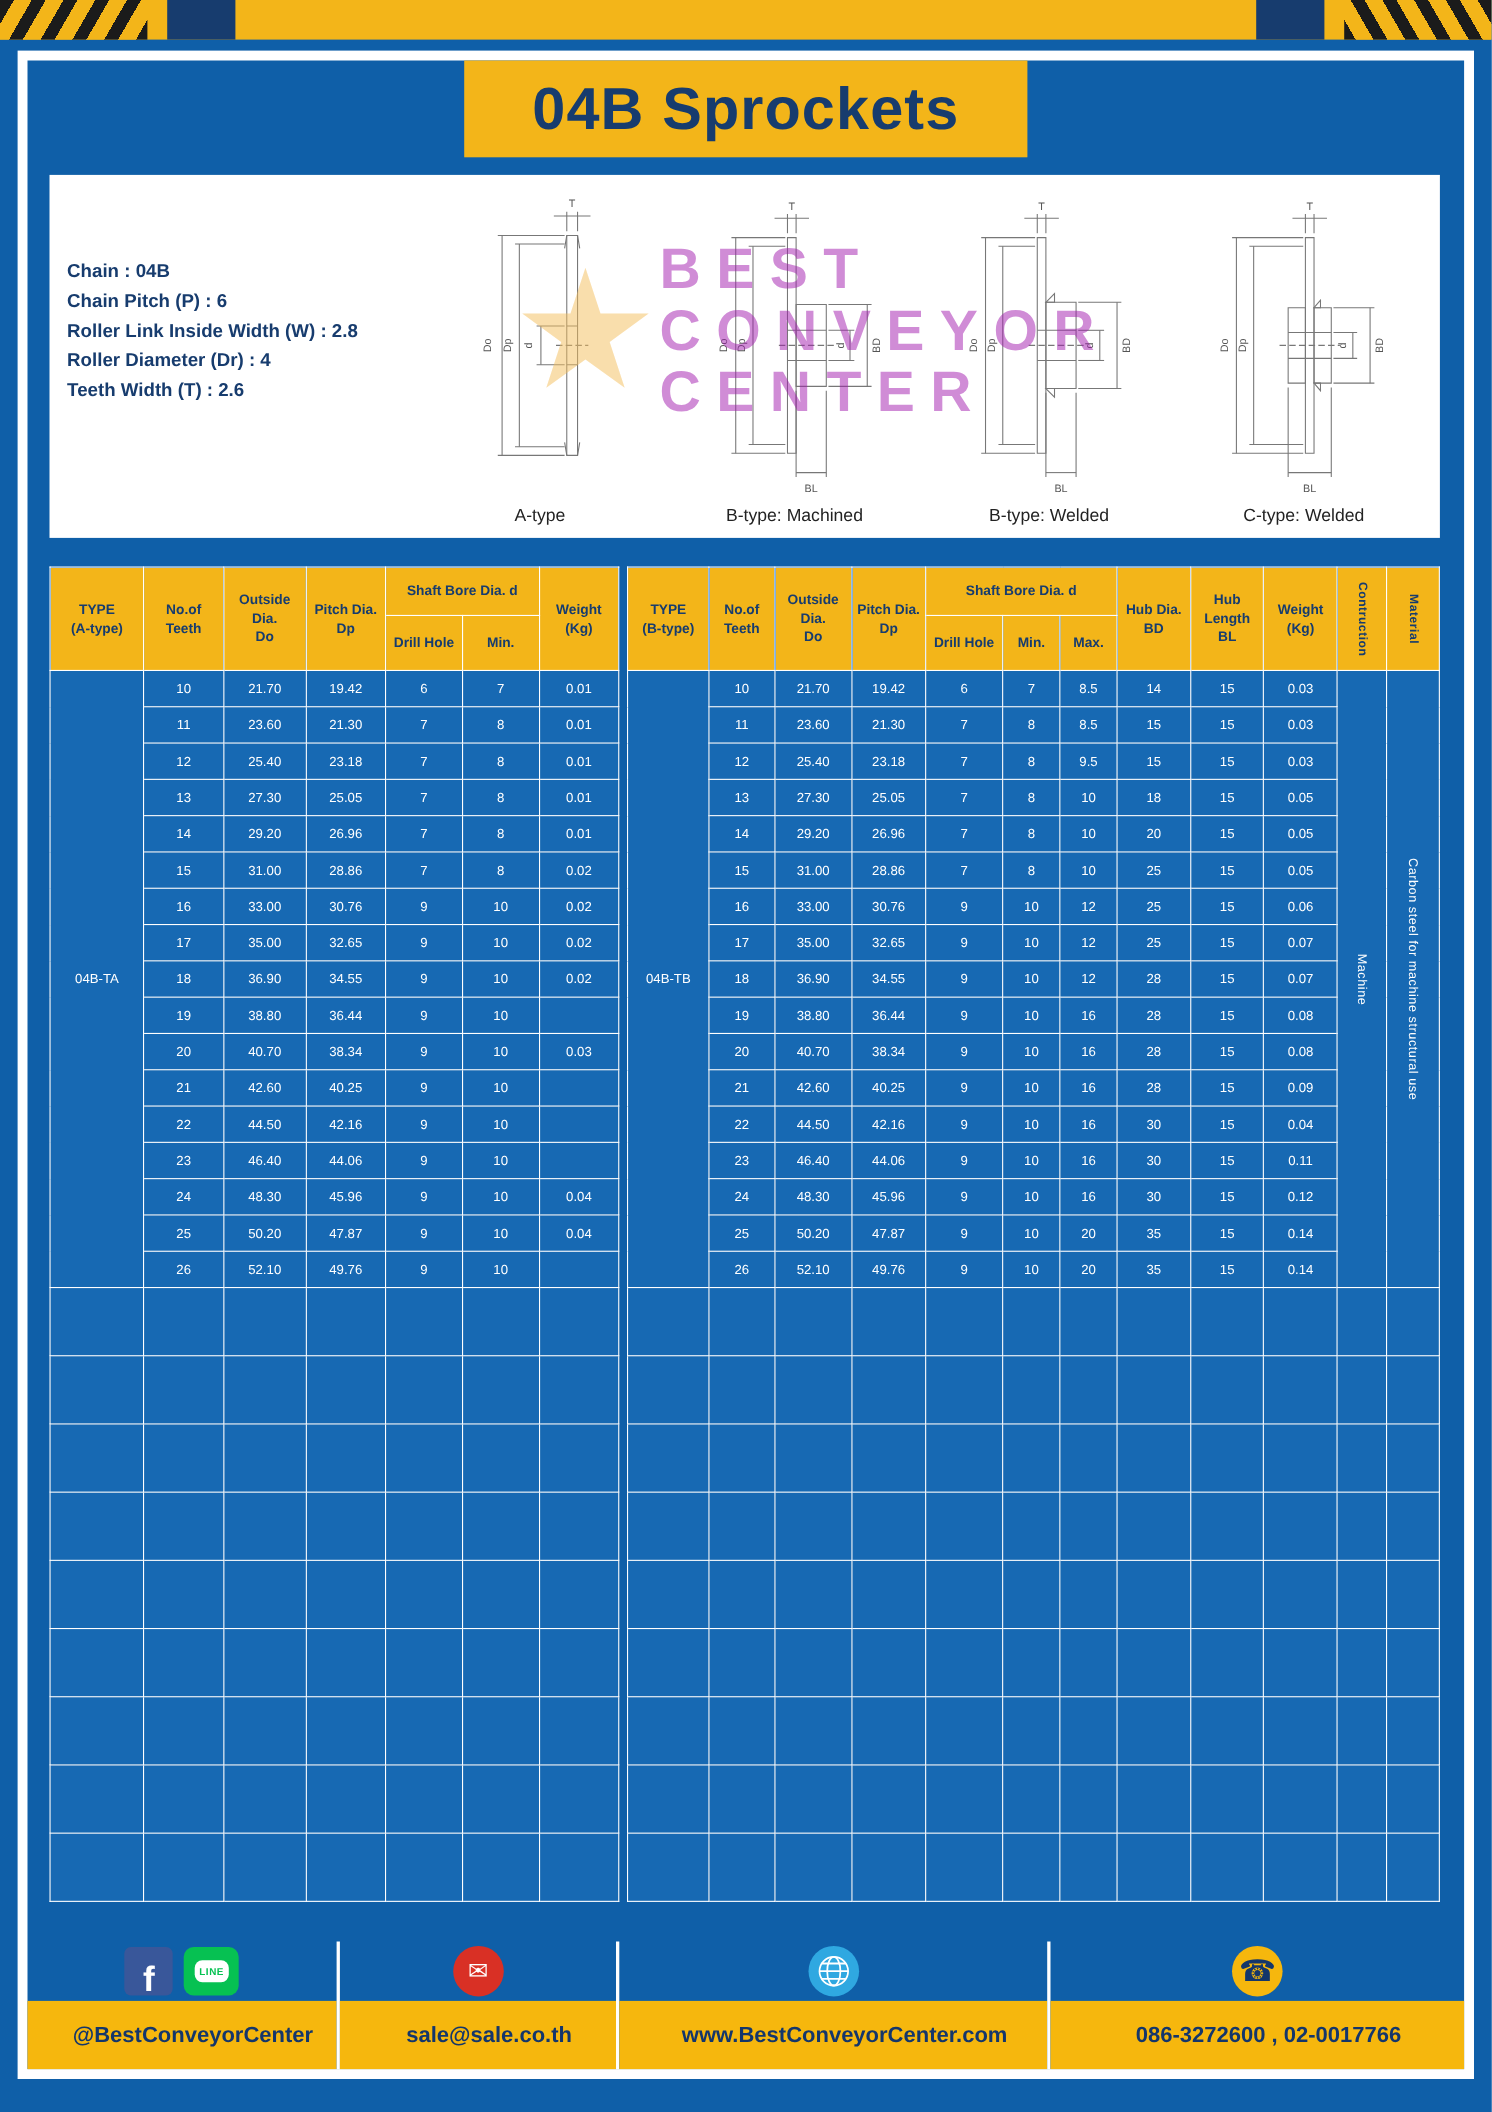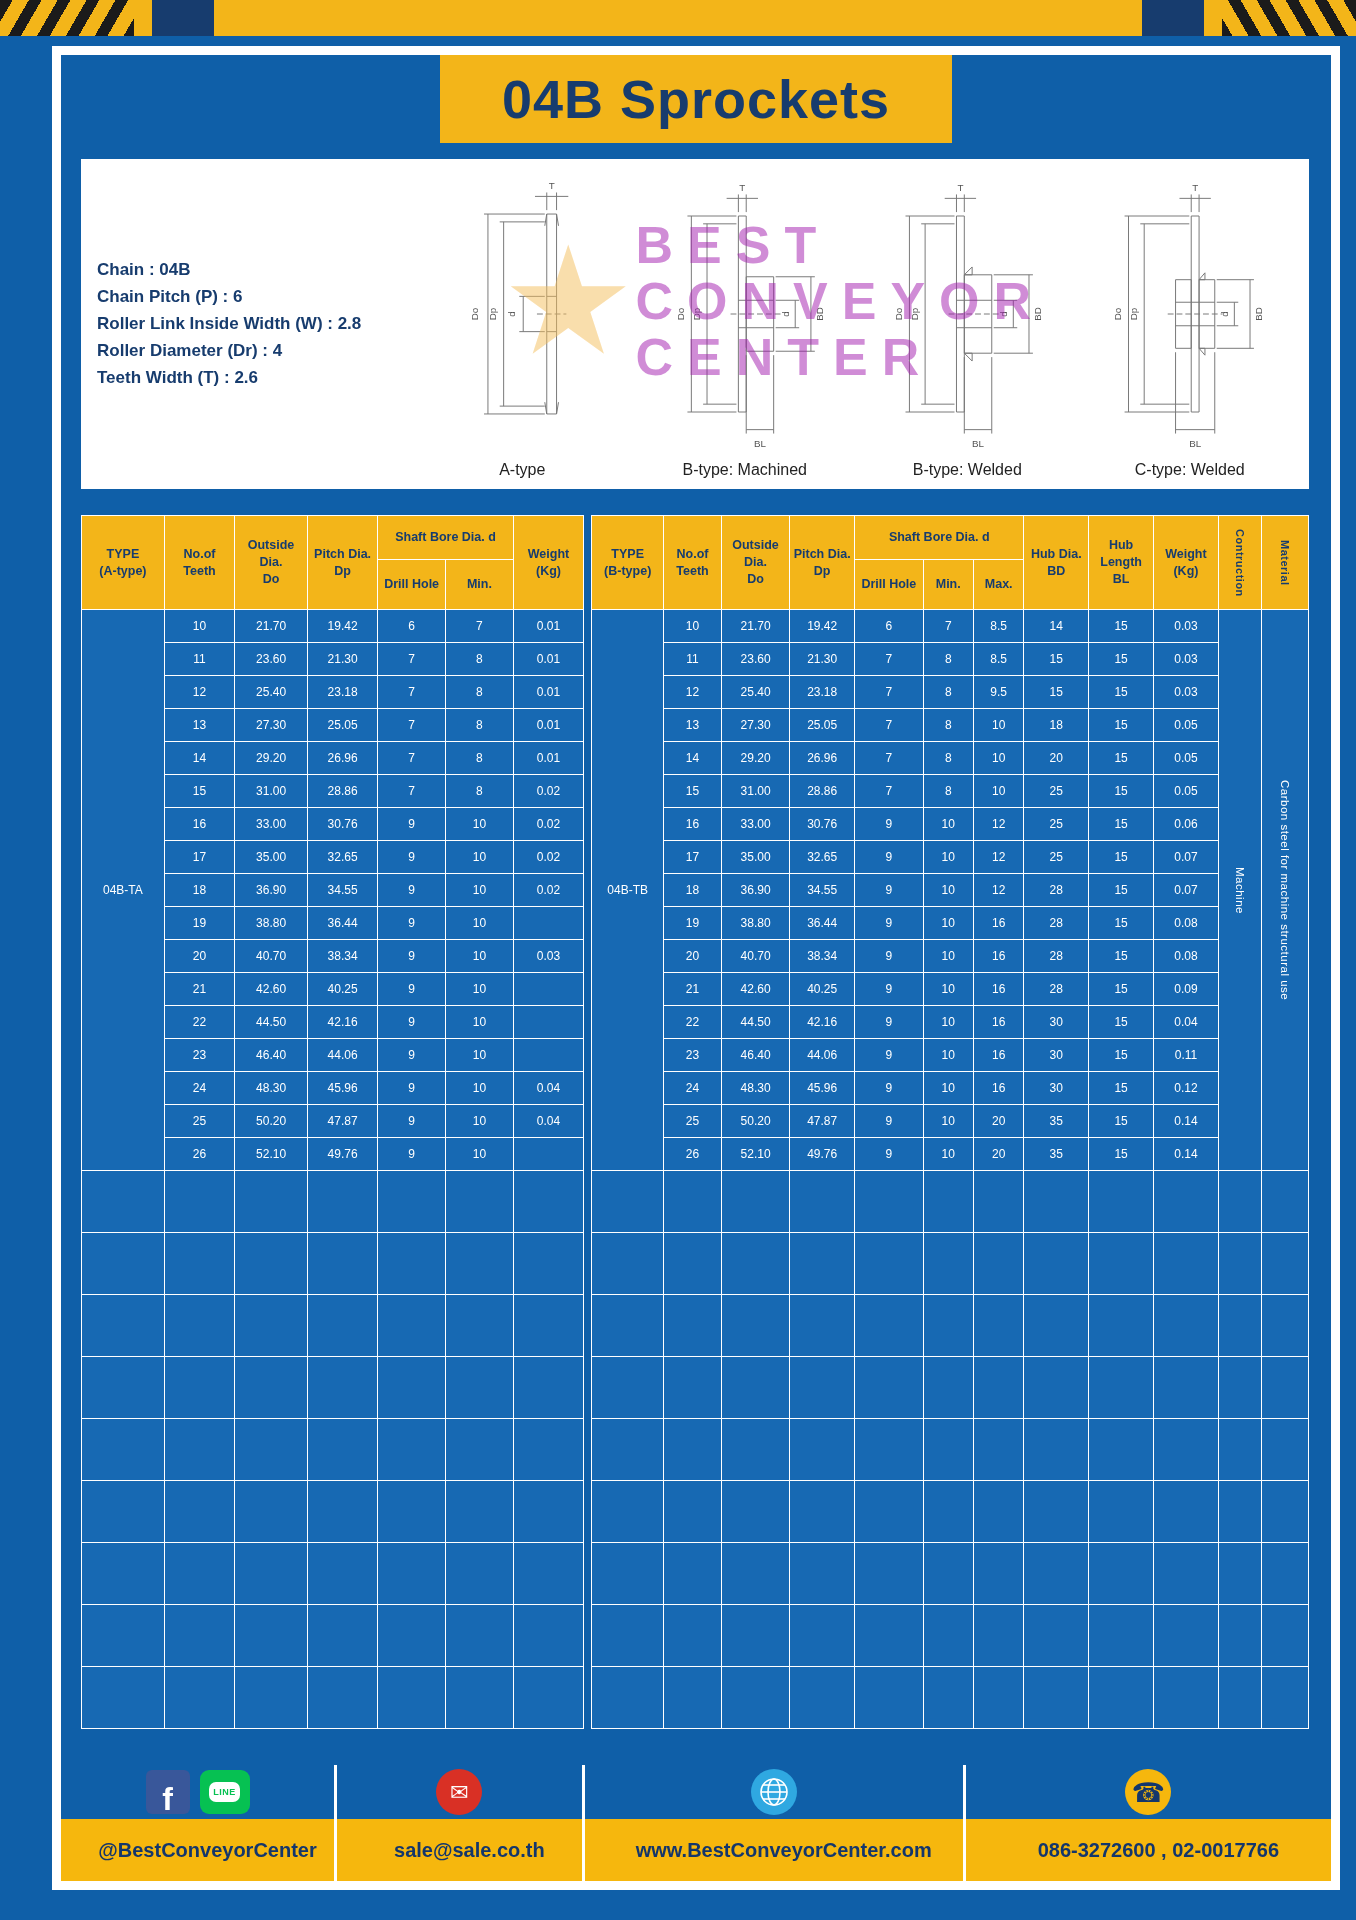--- a/index.html
+++ b/index.html
@@ -13,31 +13,31 @@
   .hazard { position:absolute; top:0; height:36px; width:134px;
             background:repeating-linear-gradient(120deg,#1b1b1b 0 11px,#F3B519 11px 25px); }
   .hazard.left { left:0; }
   .hazard.right { right:0; transform:scaleX(-1); }
   .navy-block { position:absolute; top:0; height:36px; width:62px; background:#173C6E; }
   .navy-block.left { left:152px; }
   .navy-block.right { right:152px; }
 
   
   .frame { position:absolute; top:46px; left:16px; right:16px; bottom:30px;
-           border:9px solid #ffffff; background:#0F5FA8;margin-left:36px; }
+           border:9px solid #ffffff; background:#0F5FA8; }
 
   
   .title-banner { position:absolute; top:0; left:50%; transform:translateX(-50%);
                   width:512px; height:88px; background:#F3B519;
                   display:flex; align-items:center; justify-content:center; }
   .title-banner h1 { font-size:54px; font-weight:bold; color:#173C6E; letter-spacing:1px; }
 
   
   .spec-box { position:absolute; top:104px; left:20px; right:22px; height:330px; background:#ffffff; }
-  .spec-lines { position:absolute; left:16px; top:97px; z-index:4; }
+  .spec-lines { position:absolute; left:16px; top:74px; z-index:4; }
   .spec-line { font-size:17px; font-weight:bold; color:#173C6E; line-height:27px; white-space:nowrap; }
 
   .drawings { position:absolute; left:330px; right:8px; top:8px; bottom:4px; display:flex; z-index:1; }
   .drawing { flex:1; display:flex; flex-direction:column; align-items:center; }
   .drawing svg { flex:1; width:100%; }
   .caption { font-size:16px; color:#222; padding-bottom:6px; }
 
   .watermark { position:absolute; left:420px; top:58px; display:flex; align-items:center;
                opacity:.5; z-index:3; pointer-events:none; }
   .wm-star { font-size:150px; line-height:1; color:#F4BE5C; font-family:"DejaVu Sans",sans-serif; }

